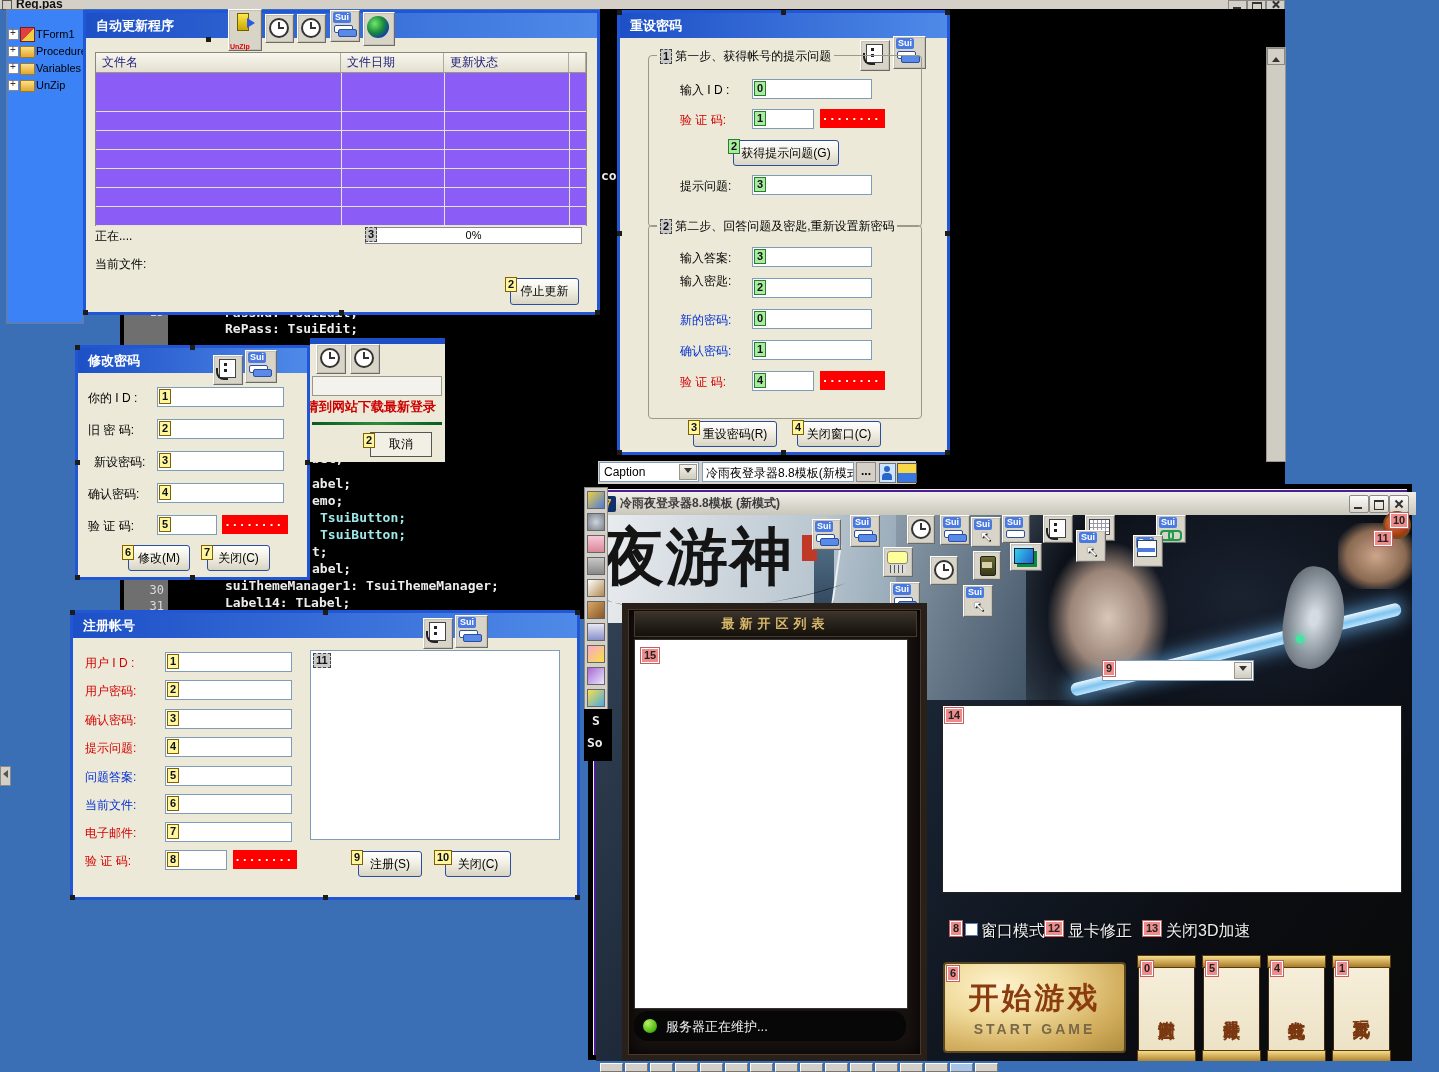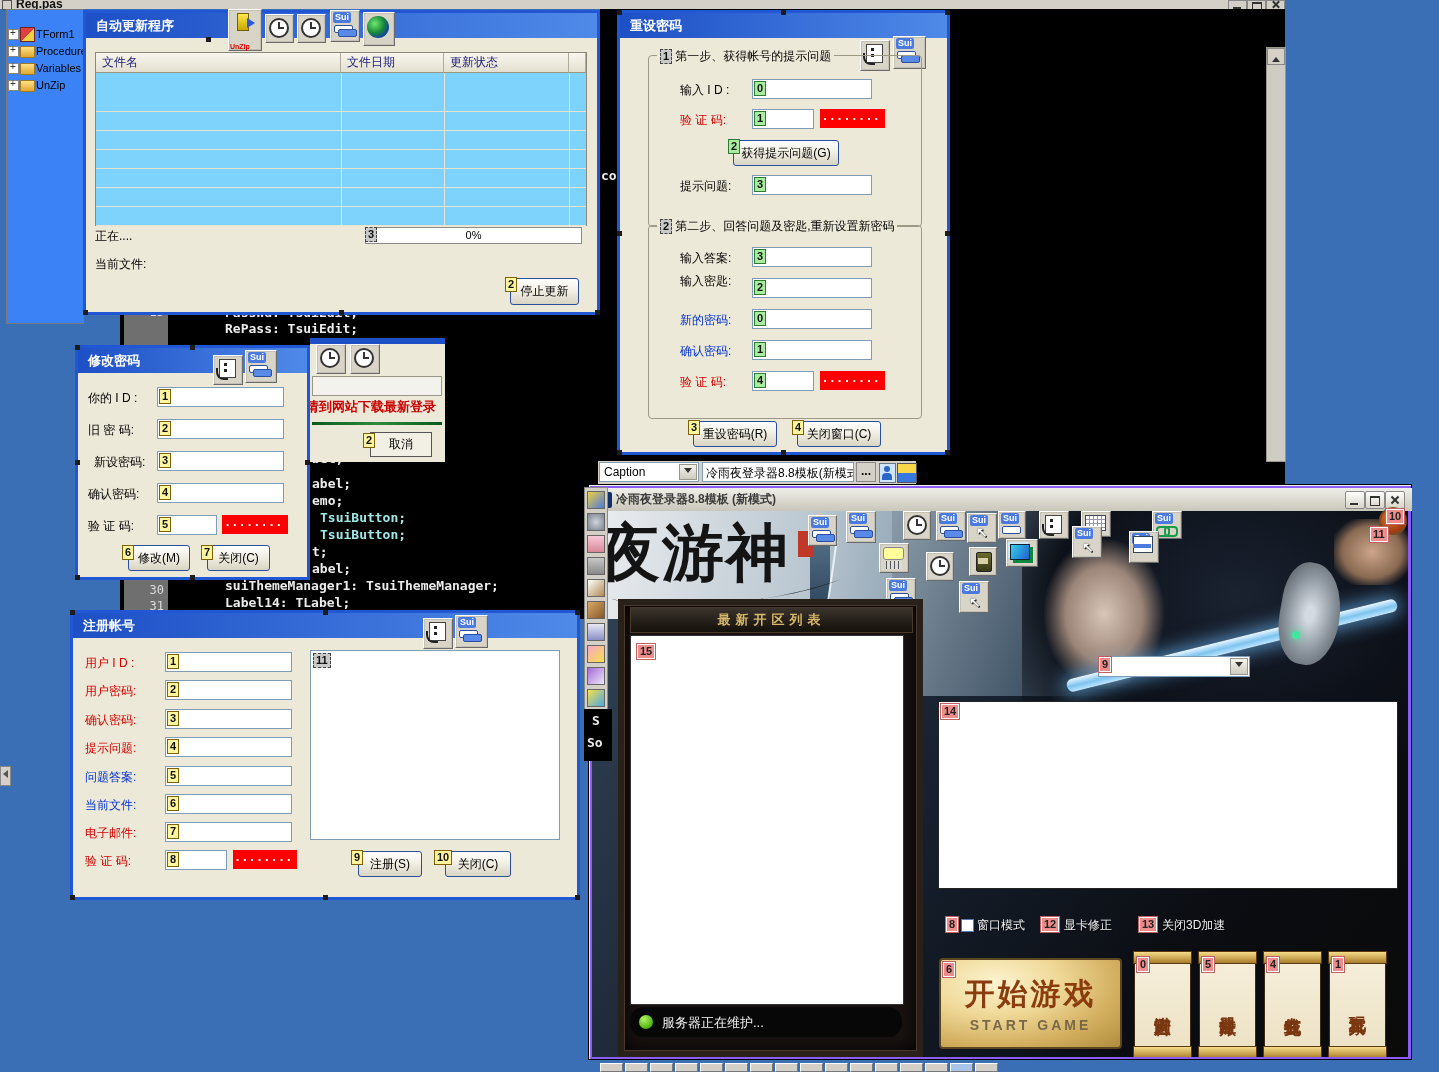--- a/index.html
+++ b/index.html
@@ -65,34 +65,34 @@
   .formh{position:absolute;left:3px;top:4px;width:18px;height:4px;background:#4a7ae0}
   .curs{position:absolute;font-size:14px;font-weight:bold;color:#fff;text-shadow:0 0 1px #000,1px 1px 0 #000}
   .person{position:absolute;width:15px;height:18px;background:#cfe4ff;border:1px solid #678}
   .phead{position:absolute;left:4px;top:2px;width:6px;height:6px;border-radius:50%;background:#2a66c8}
   .pbodyicon{position:absolute;left:2px;top:9px;width:10px;height:7px;border-radius:4px 4px 0 0;background:#2a66c8}
   
   .thead{background:linear-gradient(#f8f6ee,#e4e0d0);border-right:1px solid #b0ac9c;border-bottom:1px solid #9a9684;
          color:#20207a;display:flex;align-items:center;padding-left:6px;box-sizing:border-box}
   .trow{position:absolute;left:0;right:0;height:19px;border-bottom:1px solid #e6e2d6}
   
-  .lwin{position:absolute;background:#8b5cf6;border:1px solid #000000;box-shadow:inset 1px 1px 0 #f4f2ec}
+  .lwin{position:absolute;background:#4c1d95;border:5px solid #000000;box-shadow:inset 1px 1px 0 #f4f2ec}
   .ltitle{position:absolute;background:linear-gradient(#f0efe9,#c9c6ba);color:#3c3c3c;font-weight:bold;font-size:12px;
           display:flex;align-items:center;padding-left:4px}
   .wbtn{position:absolute;width:18px;height:16px;background:linear-gradient(#fdfdfb,#d8d4c8);border:1px solid #8a8a8a;border-radius:2px}
   .wg-min{position:absolute;left:4px;bottom:3px;width:8px;height:2px;background:#333}
   .wg-max{position:absolute;left:4px;top:4px;width:8px;height:7px;border:1px solid #333;border-top:2px solid #333}
   .wg-x1,.wg-x2{position:absolute;left:8px;top:3px;width:2px;height:10px;background:#333}
   .wg-x1{transform:rotate(45deg)}.wg-x2{transform:rotate(-45deg)}
   .vtext{writing-mode:vertical-rl;text-orientation:upright;font-weight:bold;color:#7a3710;font-size:17px;letter-spacing:1px}
   .scrollbtn{position:absolute;width:55px;height:100px;background:linear-gradient(#f6efdb,#ece1c4);border:1px solid #3a2a16;
              display:flex;align-items:center;justify-content:center}
   .scap{position:absolute;left:-2px;right:-2px;height:11px;background:linear-gradient(#f6dc8a,#a87c28);border:1px solid #5a3a10}
   .chk{position:absolute;width:11px;height:11px;background:#fff;border:1px solid #5a7ab0}
-  .chklbl{position:absolute;color:#efefef;font-size:12px;white-space:nowrap;text-shadow:1px 1px 1px #000}
+  .chklbl{position:absolute;color:#efefef;font-size:16px;white-space:nowrap;text-shadow:1px 1px 1px #000}
   .treelbl{position:absolute;font-size:11px;white-space:nowrap}
   .expbox{position:absolute;width:9px;height:9px;background:#fff;border:1px solid #888}
   .expbox:before{content:"+";position:absolute;left:1px;top:-3px;font-size:10px;color:#333}
   .folder{position:absolute;width:13px;height:10px;background:linear-gradient(#ffe088,#e0a830);border:1px solid #a07820;border-radius:1px}
   .tri-l{width:0;height:0;border:5px solid transparent;border-right:7px solid #8a8a8a}
   .tri-r{width:0;height:0;border:5px solid transparent;border-left:7px solid #8a8a8a}
   .ddbtn{position:absolute;right:1px;top:1px;bottom:1px;width:16px;background:linear-gradient(#f4f2ec,#cfccc0);border:1px solid #9a968a;display:flex;align-items:center;justify-content:center}
   .ddtri{width:0;height:0;border:4px solid transparent;border-top:5px solid #333;margin-top:4px}
   .minibtn{display:inline-block;width:23px;height:9px;background:#d4d0c8;border:1px solid;border-color:#fff #777 #777 #fff;margin-right:2px;box-sizing:border-box}
 </style>
@@ -187,21 +187,21 @@
     </div>
   <div class="icobtn" style="left:244px;top:-3px;width:28px;height:30px">
       <span class="suilbl">Sui</span>
       <span class="suibar sb1"></span>
       <span class="suibar sb2"></span>
     </div>
   <div class="icobtn" style="left:277px;top:-1px;width:30px;height:32px">
       <span class="globe" style="left:3px;top:3px;width:22px;height:22px"></span>
     </div>
 
-  <div class="a" style="left:9px;top:39px;width:490px;height:172px;background:#7dd3fc;border:1px solid #8a887a">
+  <div class="a" style="left:9px;top:39px;width:490px;height:172px;background:#8b5cf6;border:1px solid #8a887a">
     <div style="display:flex;height:20px">
       <div class="thead" style="width:245px">文件名</div>
       <div class="thead" style="width:103px">文件日期</div>
       <div class="thead" style="width:125px">更新状态</div>
       <div class="thead" style="flex:1"></div>
     </div>
     <div class="a" style="left:245px;top:20px;bottom:0;width:1px;background:#e6e2d6"></div>
     <div class="a" style="left:348px;top:20px;bottom:0;width:1px;background:#e6e2d6"></div>
     <div class="a" style="left:473px;top:20px;bottom:0;width:1px;background:#e6e2d6"></div>
     <div class="trow" style="top:39px"></div>

